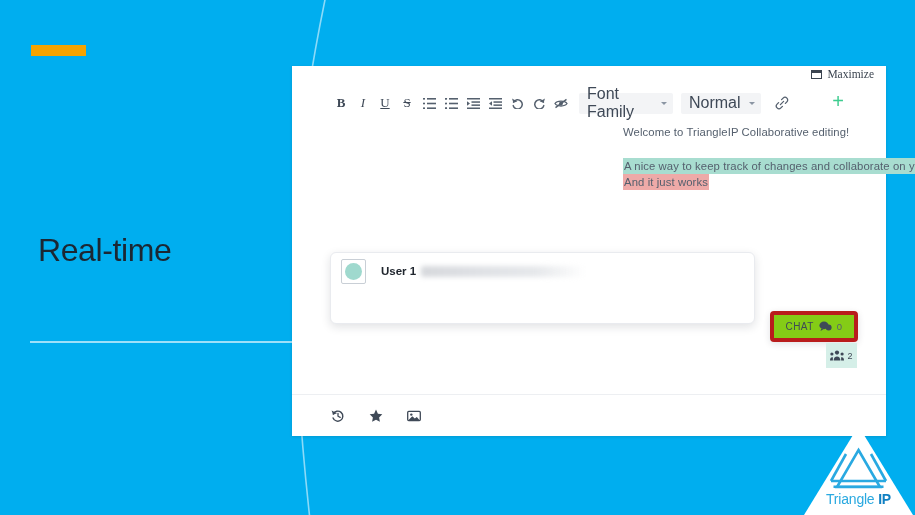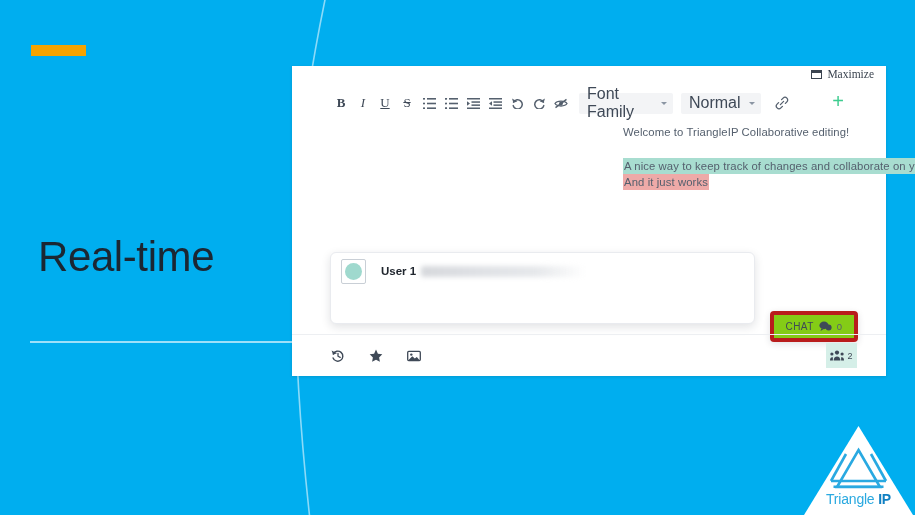--- a/index.html
+++ b/index.html
@@ -15,31 +15,31 @@
 
   
   .orange-bar{
     position:absolute;left:31px;top:45px;width:55px;height:11px;
     background:#f5a300;
   }
 
   
   .headline{
     position:absolute;left:38px;top:232px;width:250px;
-    color:#1b2733;font-size:42px;line-height:1.18;font-weight:400;
+    color:#1b2733;font-size:32px;line-height:1.18;font-weight:400;
     letter-spacing:-0.4px;
   }
   .headline-rule{
     position:absolute;left:30px;top:341px;width:262px;height:2px;
     background:rgba(255,255,255,.62);
   }
 
   
   .editor{
-    position:absolute;left:292px;top:66px;width:594px;height:310px;
+    position:absolute;left:292px;top:66px;width:594px;height:370px;
     background:#ffffff;
     box-shadow:0 1px 3px rgba(0,0,0,.12);
   }
   .maximize{
     position:absolute;right:12px;top:2px;
     display:flex;align-items:center;gap:5px;
     font-family:"Liberation Serif", serif;
     font-size:11.5px;color:#3b4450;
   }
   .maximize .mx-icon{

